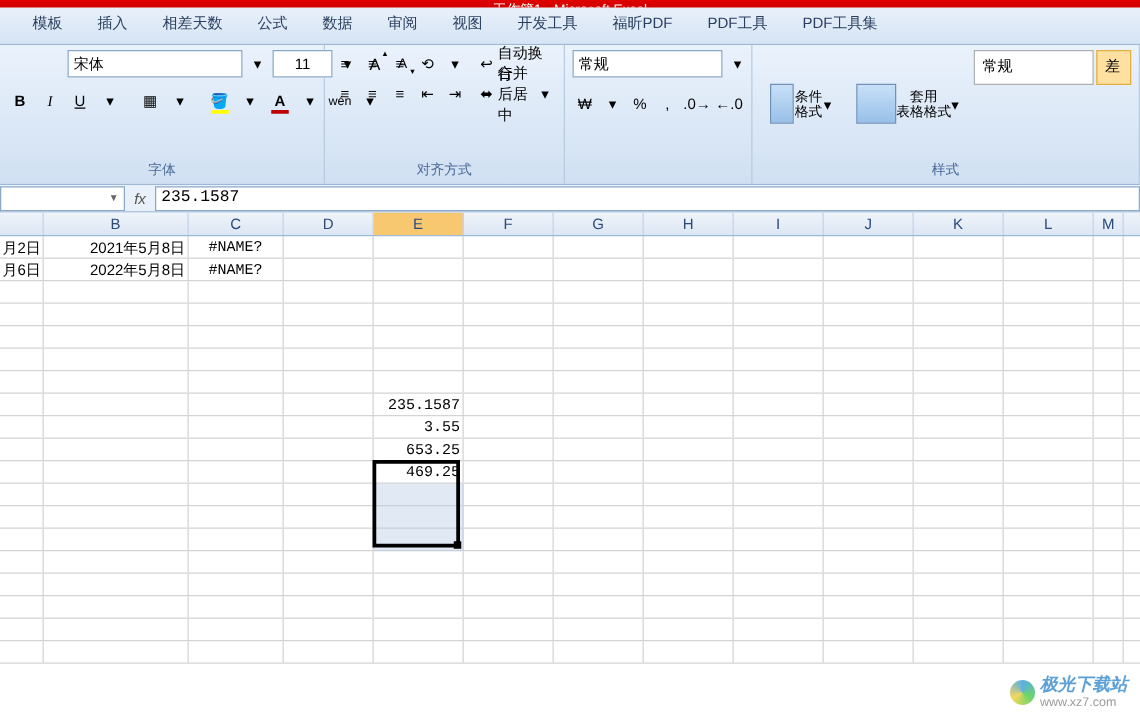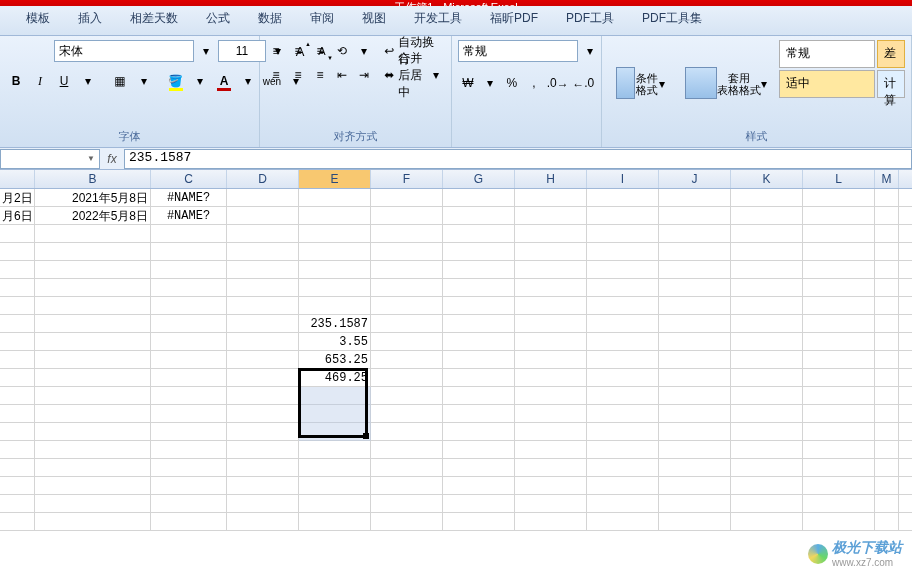--- a/index.html
+++ b/index.html
@@ -195,24 +195,20 @@
         <div class="icon-box"></div>
         <div class="lbl" style="white-space:pre">套用
 表格格式</div>
         <span>▾</span>
       </div>
       <div class="style-gallery">
         <div class="row">
           <div class="style-item style-normal">常规</div>
           <div class="style-item style-bad" style="width:28px">差</div>
         </div>
-        <div class="row">
-          <div class="style-item style-good">适中</div>
-          <div class="style-item style-calc" style="width:28px">计算</div>
-        </div>
       </div>
     </div>
     <div class="ribbon-group-label">样式</div>
   </div>
 </div>
 
 <div class="formula-bar">
   <div class="name-box">
     <span></span>
     <span class="dd">▼</span>

